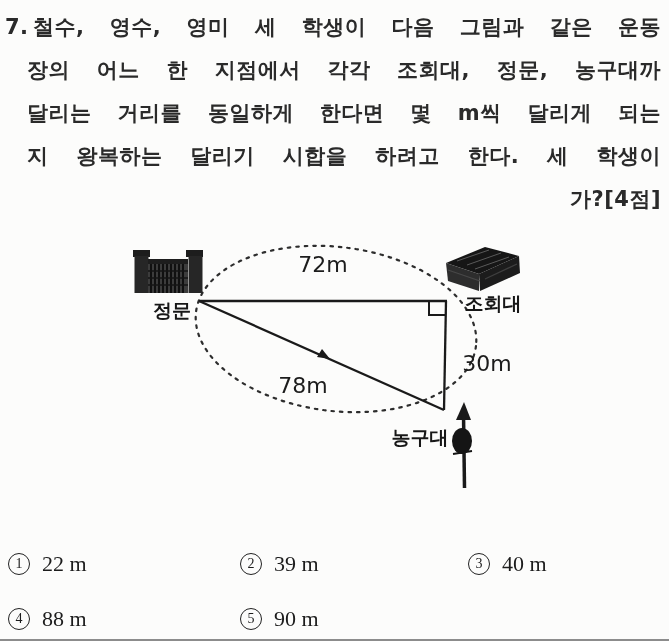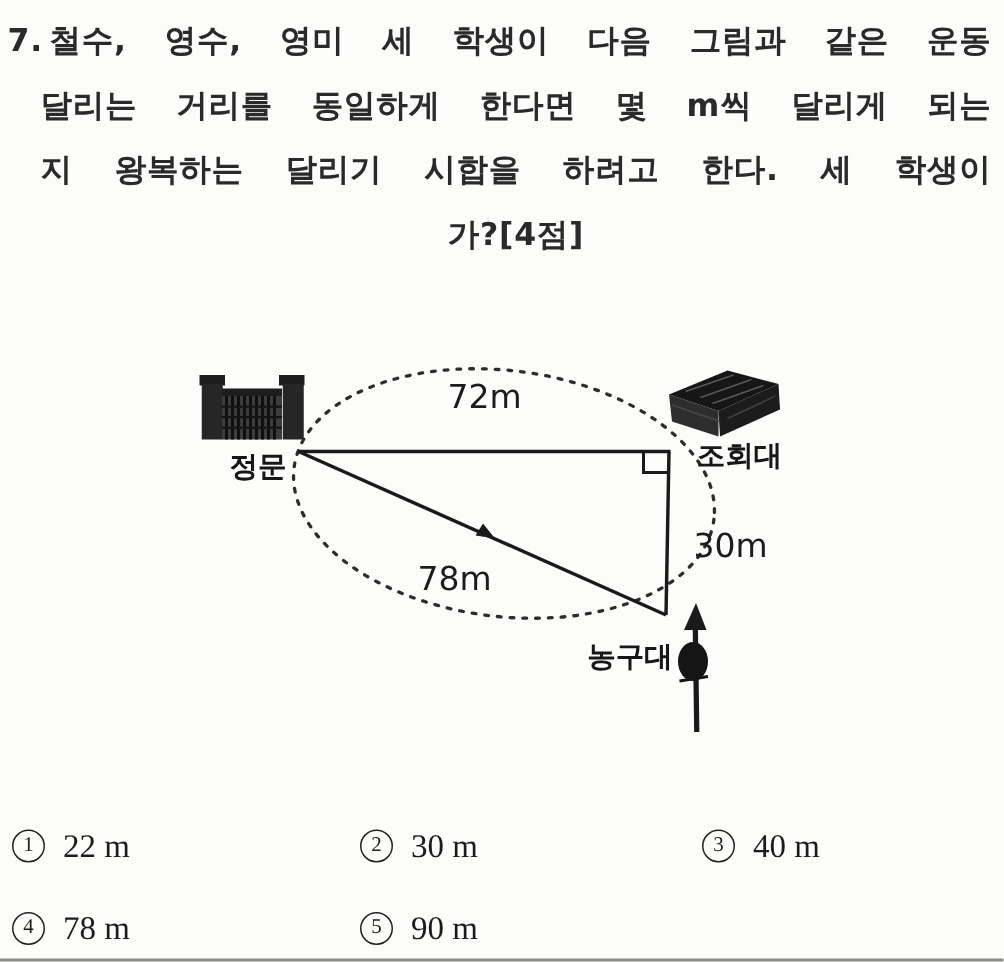--- a/index.html
+++ b/index.html
@@ -12,21 +12,21 @@
   
   .question{
     position:absolute;left:5px;top:6px;width:656px;
     font-size:21px;font-weight:bold;letter-spacing:.5px;color:#2a2a2a;
   }
   .q-line{height:43px;line-height:43px;white-space:nowrap;}
   .q-first{display:flex;}
   .q-num{width:28px;flex:0 0 auto;}
   .q-fill{flex:1 1 auto;text-align:justify;text-align-last:justify;}
   .q-cont{padding-left:22px;text-align:justify;text-align-last:justify;}
-  .q-last{padding-left:22px;text-align:center;}
+  .q-last{padding-left:22px;text-align:right;}
   
   .diagram{position:absolute;left:0;top:228px;width:669px;height:282px;}
   
   .choice{
     position:absolute;height:30px;display:flex;align-items:center;
     font-family:"Liberation Serif","DejaVu Serif",serif;
     font-size:22px;color:#1c1c1c;
   }
   .c-mark{
     width:22px;height:22px;flex:0 0 auto;margin-right:12px;
@@ -45,20 +45,21 @@
   }
 </style>
 </head>
 <body>
 
 <div class="question">
   <div class="q-line q-first">
     <span class="q-num">7.</span>
     <span class="q-fill">철수, 영수, 영미 세 학생이 다음 그림과 같은 운동</span>
   </div>
+  <div class="q-line q-cont">장의 어느 한 지점에서 각각 조회대, 정문, 농구대까</div>
   <div class="q-line q-cont">달리는 거리를 동일하게 한다면 몇 m씩 달리게 되는</div>
   <div class="q-line q-cont">지 왕복하는 달리기 시합을 하려고 한다. 세 학생이</div>
   <div class="q-line q-last">가?[4점]</div>
 </div>
 
 <svg class="diagram" viewBox="0 228 669 282" xmlns="http://www.w3.org/2000/svg">
 
   <g>
     <ellipse cx="336" cy="329" rx="141" ry="82" transform="rotate(7 336 329)" fill="none" stroke="#2d2d2d" stroke-width="2.2" stroke-dasharray="2.5 6" stroke-linecap="round"></ellipse>
   </g>
@@ -128,28 +129,28 @@
   <text x="493" y="310" text-anchor="middle" font-size="19" font-weight="bold" fill="#171717" font-family="DejaVu Sans, sans-serif">조회대</text>
   <text x="420" y="444" text-anchor="middle" font-size="19" font-weight="bold" fill="#171717" font-family="DejaVu Sans, sans-serif">농구대</text>
 </svg>
 
 <div class="choice pos-1">
   <span class="c-mark">1</span>
   <span>22 m</span>
 </div>
 <div class="choice pos-2">
   <span class="c-mark">2</span>
-  <span>30 m</span>
+  <span>39 m</span>
 </div>
 <div class="choice pos-3">
   <span class="c-mark">3</span>
   <span>40 m</span>
 </div>
 <div class="choice pos-4">
   <span class="c-mark">4</span>
-  <span>78 m</span>
+  <span>88 m</span>
 </div>
 <div class="choice pos-5">
   <span class="c-mark">5</span>
   <span>90 m</span>
 </div>
 
 <div class="bottom-line"></div>
 
 </body></html>

